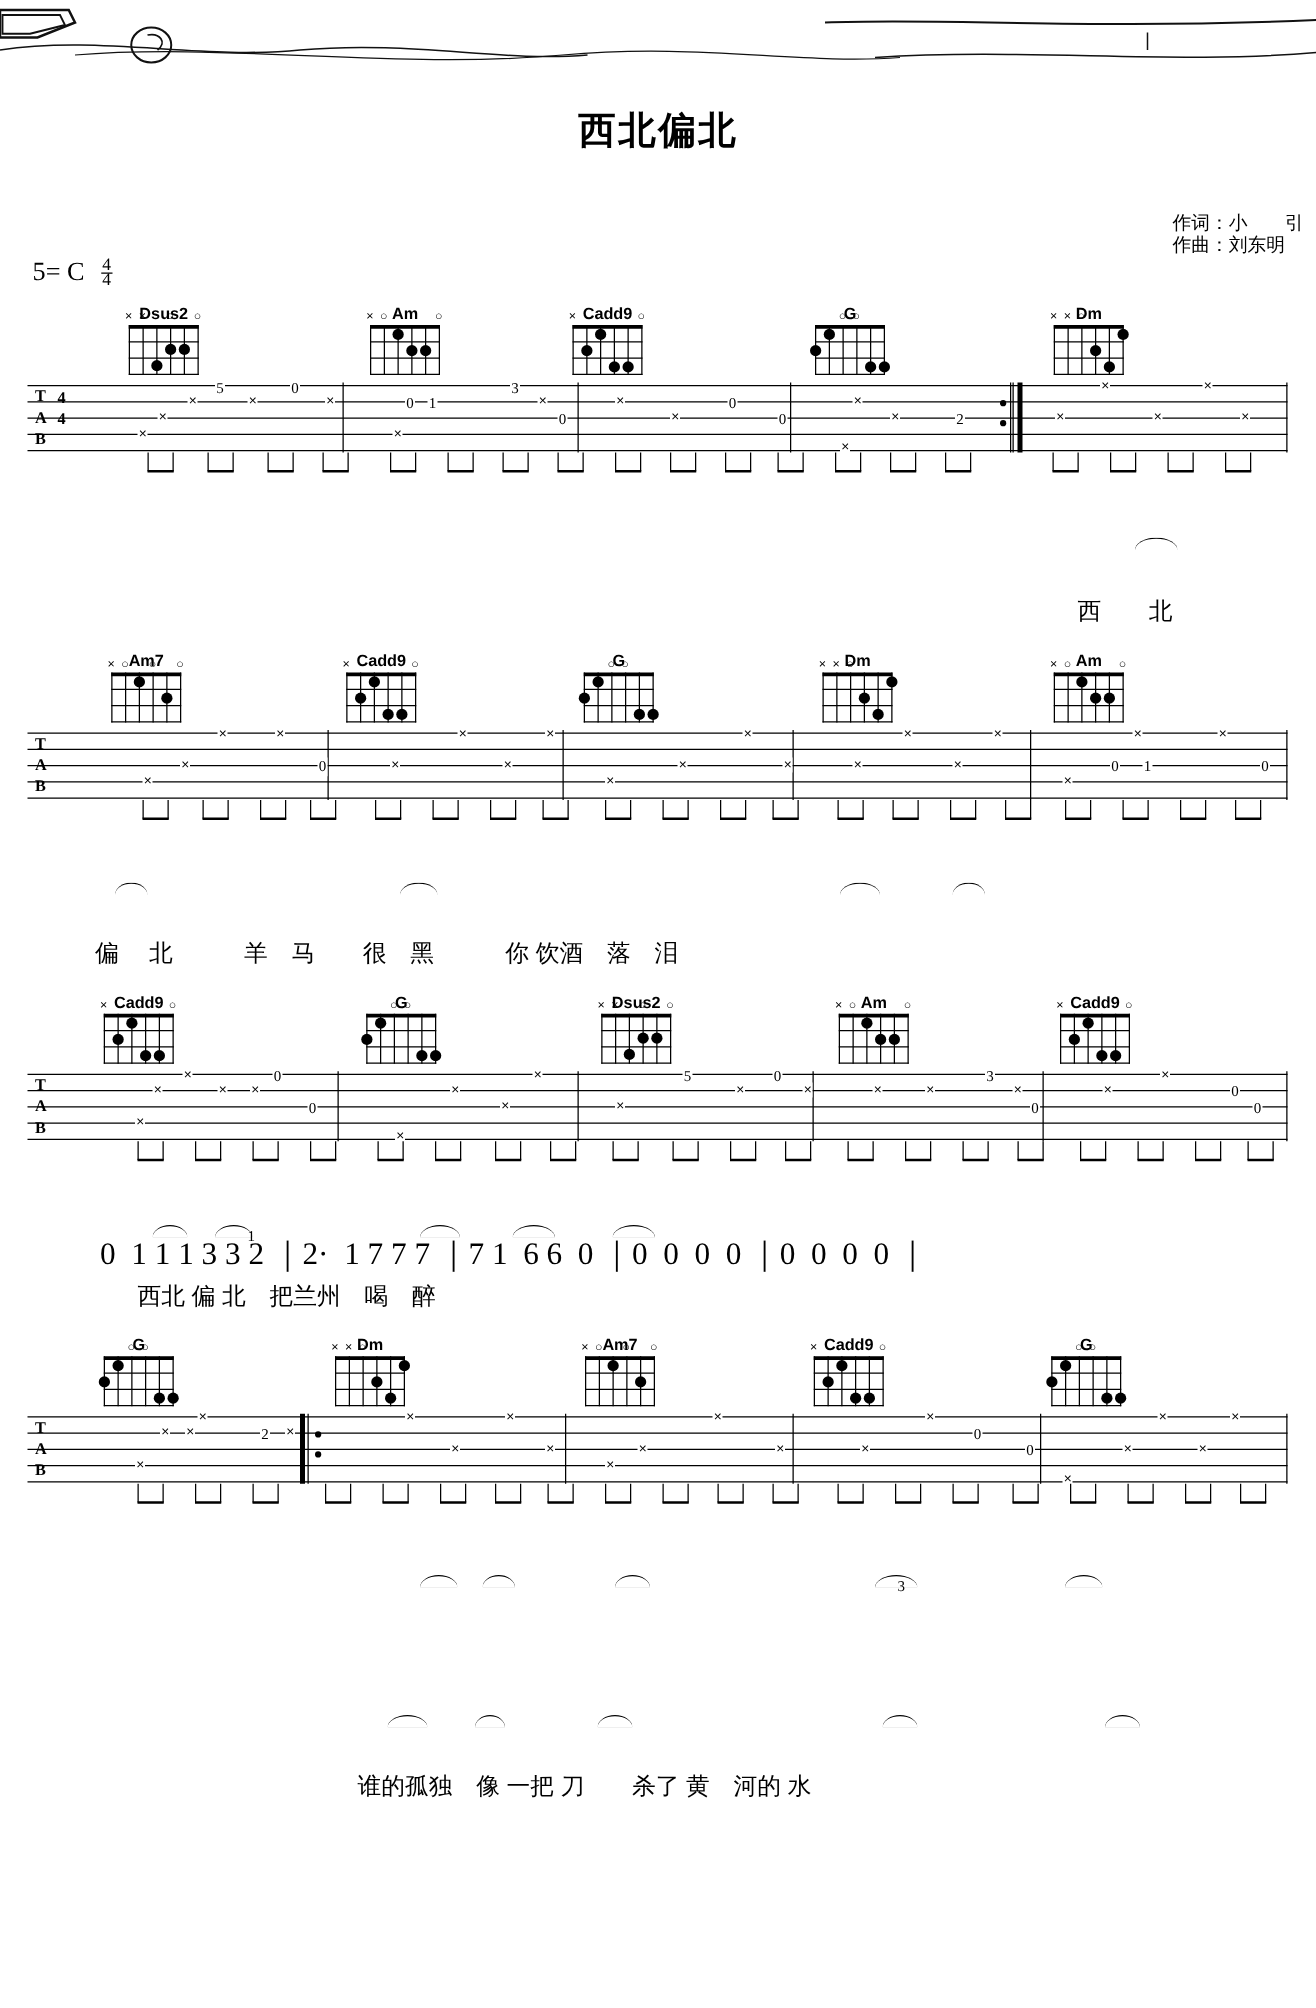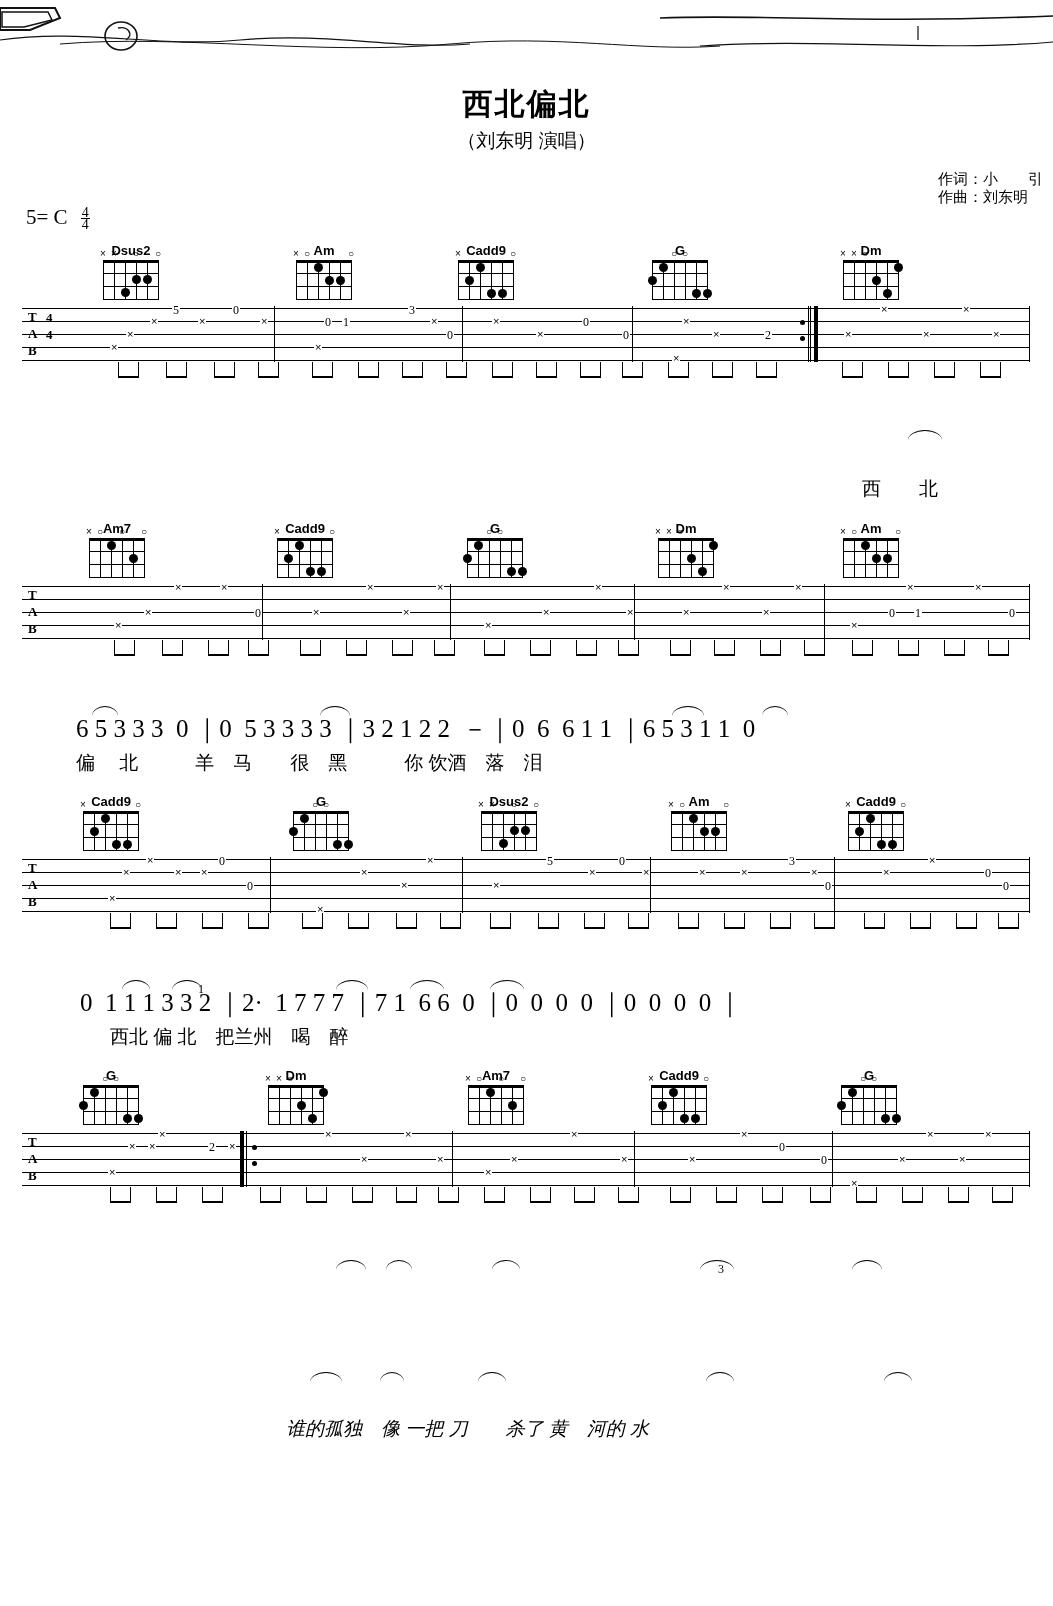--- a/index.html
+++ b/index.html
@@ -89,21 +89,20 @@
     <path d="M0,40 C80,28 160,48 240,40 C330,32 400,50 470,44" fill="none" stroke="#111" stroke-width="1.2"></path>
     <path d="M60,44 C180,34 320,56 450,44 C560,34 640,52 720,46" fill="none" stroke="#111" stroke-width="1"></path>
     <path d="M660,18 C760,14 860,24 1053,16" fill="none" stroke="#111" stroke-width="1.6"></path>
     <path d="M700,46 C820,38 940,52 1053,42" fill="none" stroke="#111" stroke-width="1.2"></path>
     <path d="M918,26 L918,40" stroke="#111" stroke-width="1.2"></path>
     <ellipse cx="121" cy="36" rx="16" ry="14" fill="none" stroke="#111" stroke-width="1.6"></ellipse>
     <path d="M118,28 C128,26 134,34 126,40" fill="none" stroke="#111" stroke-width="1.4"></path>
   </svg>
 
   <div class="title">西北偏北</div>
-  <div class="subtitle">（刘东明 演唱）</div>
   <div class="credits">
     <div>作词：小　　引</div>
     <div class="credit2">作曲：刘东明</div>
   </div>
   <div class="keysig">
     <span>5= C</span>
     <span class="frac">
       <span class="num">4</span>
       <span>4</span>
     </span>
@@ -534,21 +533,20 @@
         <b style="left:876px;top:14px;width:21px"></b>
       <i style="left:922px;top:0"></i>
         <i style="left:942px;top:0"></i>
         <b style="left:922px;top:14px;width:21px"></b>
       <i style="left:966px;top:0"></i>
         <i style="left:986px;top:0"></i>
         <b style="left:966px;top:14px;width:21px"></b>
     </div>
   </div>
 
-  <div class="numrow" style="left:76px;top:712px;">6 5 3 3 3  0 ｜0  5 3 3 3 3 ｜3 2 1 2 2  －｜0  6  6 1 1 ｜6 5 3 1 1  0</div>
   <div class="lyricrow" style="left:76px;top:750px;">偏　 北　　　羊　马　　很　黑　　　你 饮酒　落　泪</div>
   <div class="tie" style="left:92px;top:706px;width:26px;"></div>
   <div class="tie" style="left:320px;top:706px;width:30px;"></div>
   <div class="tie" style="left:672px;top:706px;width:32px;"></div>
   <div class="tie" style="left:762px;top:706px;width:26px;"></div>
 
   <div class="chord" style="left:80px;top:794px;">
     <div class="cname">Cadd9</div>
     <div class="grid">
       <div class="nut"></div>
@@ -984,20 +982,20 @@
     </div>
   </div>
 
   <div class="tie" style="left:336px;top:1260px;width:30px;"></div>
   <div class="tie" style="left:386px;top:1260px;width:26px;"></div>
   <div class="tie" style="left:492px;top:1260px;width:28px;"></div>
   <div class="tie" style="left:700px;top:1260px;width:34px;"></div>
   <div class="tie" style="left:852px;top:1260px;width:30px;"></div>
   <div class="smallnum" style="left:718px;top:1262px;">3</div>
 
-  <div class="lyricrow" style="left:286px;top:1416px;font-style:italic;">谁的孤独　像 一把 刀　　杀了 黄　河的 水</div>
+  <div class="lyricrow" style="left:286px;top:1416px;">谁的孤独　像 一把 刀　　杀了 黄　河的 水</div>
   <div class="tie" style="left:310px;top:1372px;width:32px;"></div>
   <div class="tie" style="left:380px;top:1372px;width:24px;"></div>
   <div class="tie" style="left:478px;top:1372px;width:28px;"></div>
   <div class="tie" style="left:706px;top:1372px;width:28px;"></div>
   <div class="tie" style="left:884px;top:1372px;width:28px;"></div>
 
 </div>
 
 </body></html>

